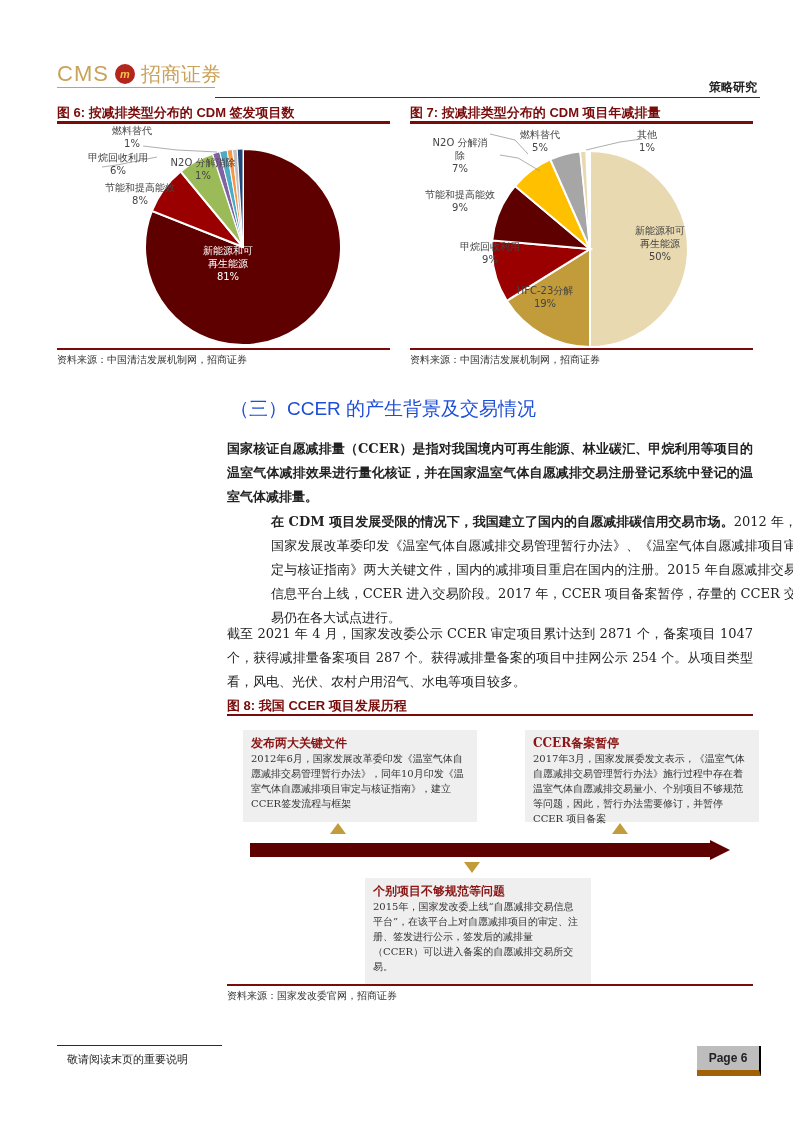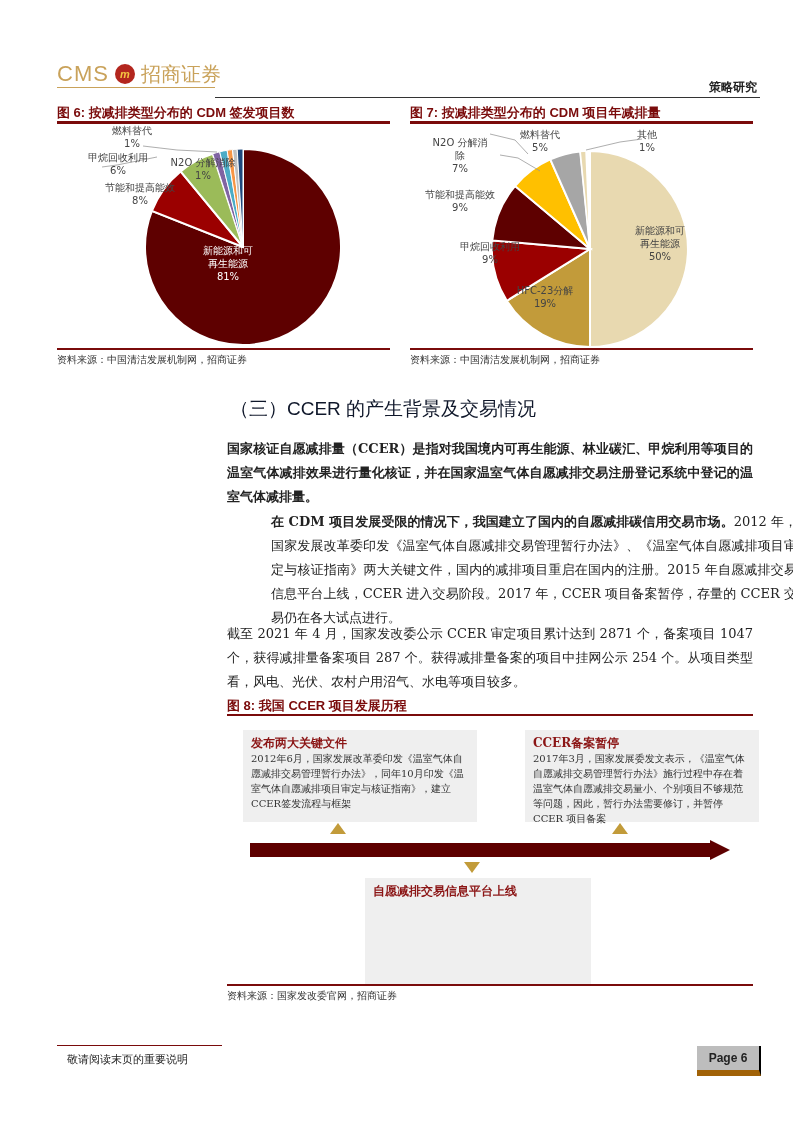--- a/index.html
+++ b/index.html
@@ -11,21 +11,21 @@
   .logo .badge { width:20px; height:20px; border-radius:50%; background:#b3261e; margin:0 6px; display:flex; align-items:center; justify-content:center; color:#f5c542; font-size:11px; font-weight:bold; font-style:italic; font-family:"Liberation Sans",sans-serif; }
   .logo .cn { font-size:20px; color:#c9a25a; }
   .logo-under { left:57px; top:87px; width:158px; height:1px; background:#c9a25a; }
   .header-rule { left:215px; top:97px; width:545px; height:1px; background:#333; }
   .header-tag { right:36px; top:79px; font-size:12px; font-weight:bold; }
   .fig-title { font-family:Liberation Sans, sans-serif; font-weight:bold; font-size:13px; color:#7a0b0b; }
   .fig-rule { height:3px; background:#7a0b0b; }
   .src { font-size:10px; color:#333; }
   .lbl { position:absolute; font-size:10px; color:#444; text-align:center; line-height:13px; font-family:"DejaVu Sans",sans-serif; }
   .lbl.white { color:#fff; }
-  .section-h { left:230px; top:396px; font-family:"Liberation Sans",sans-serif; font-size:19px; color:#0f172a; }
+  .section-h { left:230px; top:396px; font-family:"Liberation Sans",sans-serif; font-size:19px; color:#1d4ed8; }
   .para { left:227px; width:526px; font-size:13px; line-height:24px; text-align:justify; }
   .para b { font-weight:bold; }
   .tl-box { background:#efefef; padding:6px 8px; font-size:10px; line-height:15px; color:#333; }
   .tl-box .t { color:#8b1515; font-weight:bold; font-size:12px; }
   .tri-up { width:0; height:0; border-left:8px solid transparent; border-right:8px solid transparent; border-bottom:11px solid #c29b3a; }
   .tri-down { width:0; height:0; border-left:8px solid transparent; border-right:8px solid transparent; border-top:11px solid #c29b3a; }
   .footer-rule { left:57px; top:1045px; width:165px; height:1px; background:#7a0b0b; }
   .footer-note { left:67px; top:1052px; font-size:11px; }
   .page-badge { left:697px; top:1046px; width:62px; height:24px; background:#bdbdbd; border-right:2px solid #000; border-bottom:6px solid #a16207; font-family:"Liberation Sans",sans-serif; font-weight:bold; font-size:12px; display:flex; align-items:center; justify-content:center; }
 </style>
@@ -162,21 +162,22 @@
 
 <div class="abs" style="left:250px;top:840px;">
   <svg width="480" height="20" viewBox="0 0 480 20">
     <rect x="0" y="3" width="460" height="14" fill="#5e0000"></rect>
     <polygon points="460,0 480,10 460,20" fill="#5e0000"></polygon>
   </svg>
 </div>
 
 <div class="abs tri-down" style="left:464px;top:862px;"></div>
 <div class="abs tl-box" style="left:365px;top:878px;width:210px;height:95px;">
-  <div class="t">自愿减排交易信息平台上线</div>
+  <div class="t">个别项目不够规范等问题</div>
+  <div>2015年，国家发改委上线“自愿减排交易信息平台”，在该平台上对自愿减排项目的审定、注册、签发进行公示，签发后的减排量（CCER）可以进入备案的自愿减排交易所交易。</div>
 </div>
 
 <div class="abs fig-rule" style="left:227px;top:984px;width:526px;height:2px;"></div>
 <div class="abs src" style="left:227px;top:989px;">资料来源：国家发改委官网，招商证券</div>
 
 <div class="abs footer-rule"></div>
 <div class="abs footer-note">敬请阅读末页的重要说明</div>
 <div class="abs page-badge">Page 6</div>
 
 </body></html>

